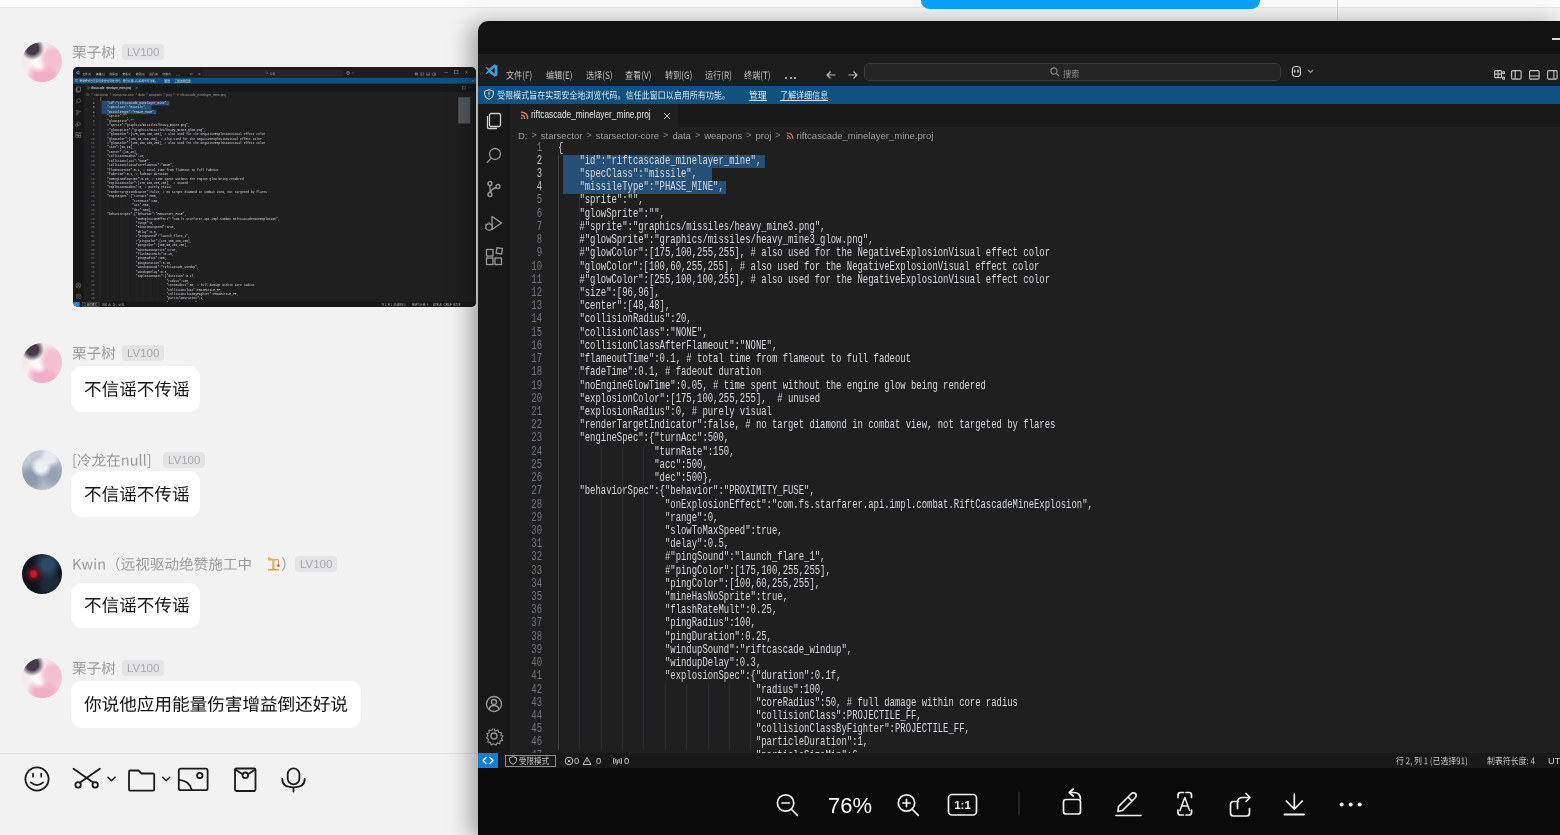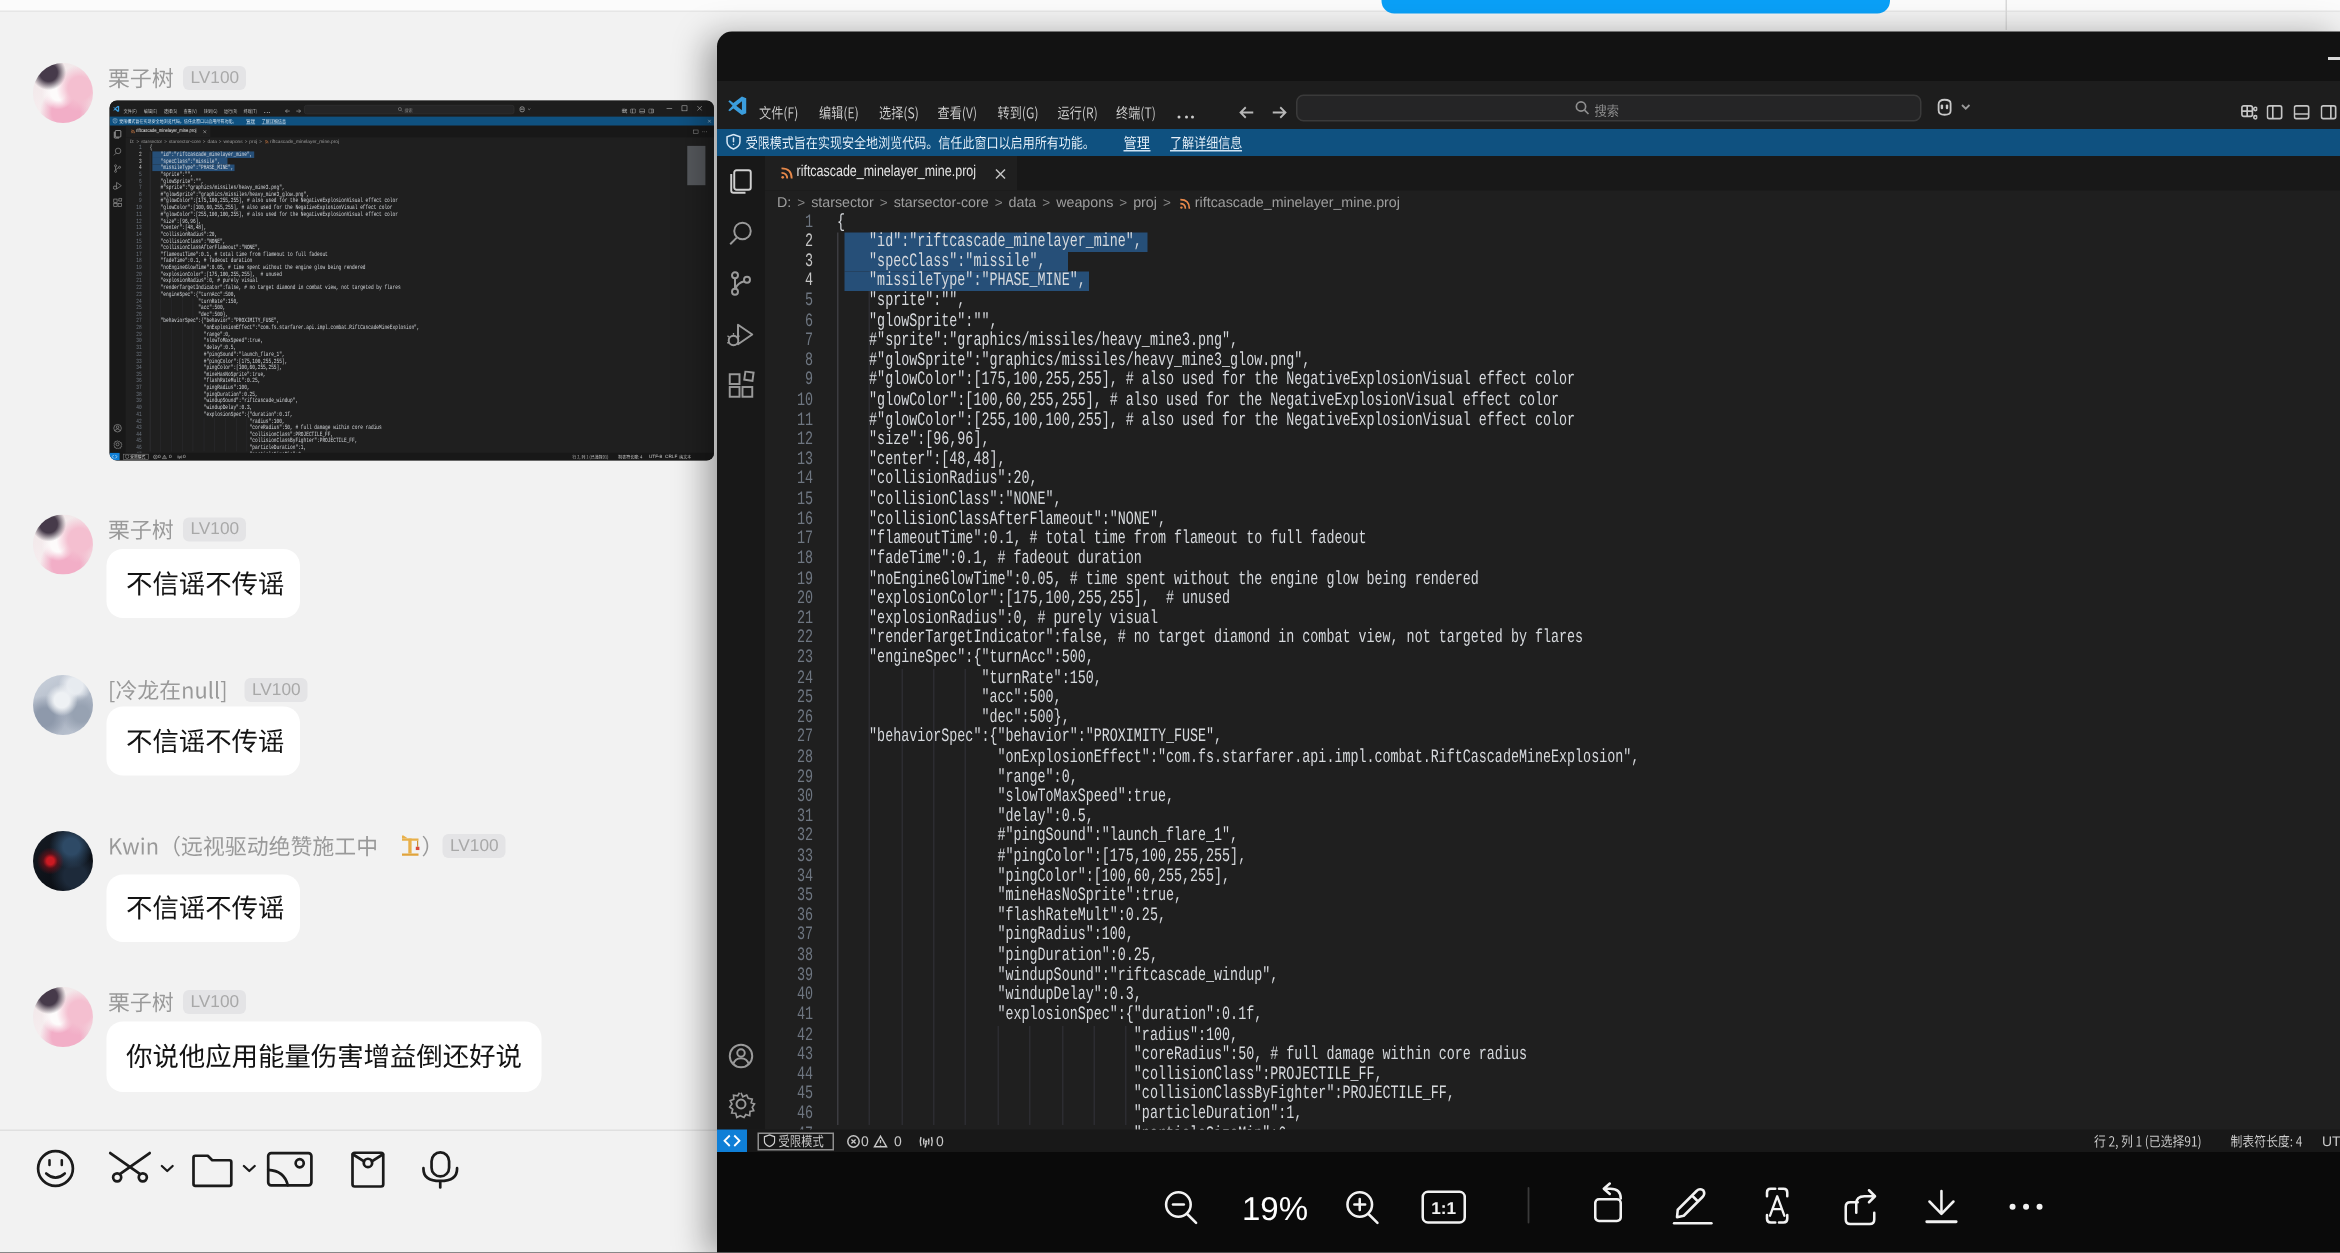--- a/index.html
+++ b/index.html
@@ -675,21 +675,21 @@
         <svg width="71.7" height="12.1" viewBox="0 -9.3 71.7 12.1" style="position:absolute;overflow:visible;left:918.0px;top:700.5px;">
           <path d="M3.4 -7.3H7.3V-6.6H3.4ZM5.8 -4.5H6.4V-0.1Q6.4 0.2 6.3 0.3Q6.2 0.5 6.0 0.6Q5.8 0.7 5.4 0.7Q5.1 0.7 4.5 0.7Q4.5 0.6 4.4 0.4Q4.4 0.2 4.3 0.0Q4.6 0.0 4.8 0.0Q5.1 0.1 5.3 0.1Q5.5 0.0 5.5 0.0Q5.7 0.0 5.7 -0.0Q5.8 -0.0 5.8 -0.2ZM3.1 -4.7H7.5V-4.0H3.1ZM1.5 -4.0 2.0 -4.6 2.1 -4.5V0.8H1.5ZM2.4 -5.8 3.0 -5.6Q2.7 -5.0 2.3 -4.4Q1.9 -3.8 1.5 -3.3Q1.0 -2.8 0.6 -2.4Q0.6 -2.5 0.5 -2.6Q0.4 -2.7 0.3 -2.8Q0.3 -2.9 0.2 -3.0Q0.6 -3.3 1.0 -3.8Q1.4 -4.3 1.8 -4.8Q2.2 -5.3 2.4 -5.8ZM2.1 -7.8 2.7 -7.5Q2.4 -7.1 2.1 -6.7Q1.7 -6.3 1.4 -5.9Q1.0 -5.5 0.6 -5.2Q0.6 -5.3 0.5 -5.4Q0.5 -5.5 0.4 -5.6Q0.3 -5.7 0.3 -5.8Q0.6 -6.1 1.0 -6.4Q1.3 -6.7 1.6 -7.1Q1.9 -7.5 2.1 -7.8Z M10.0 0.0V-0.5Q10.9 -1.4 11.5 -2.2Q12.1 -3.0 12.4 -3.7Q12.7 -4.3 12.7 -4.9Q12.7 -5.3 12.6 -5.6Q12.5 -5.9 12.2 -6.1Q12.0 -6.2 11.6 -6.2Q11.3 -6.2 11.0 -6.0Q10.6 -5.8 10.4 -5.5L10.0 -5.9Q10.3 -6.4 10.7 -6.7Q11.1 -6.9 11.7 -6.9Q12.2 -6.9 12.6 -6.7Q13.0 -6.4 13.2 -6.0Q13.4 -5.5 13.4 -4.9Q13.4 -4.3 13.1 -3.6Q12.8 -2.9 12.3 -2.1Q11.8 -1.4 11.1 -0.7Q11.3 -0.7 11.6 -0.7Q11.8 -0.7 12.1 -0.7H13.7V0.0Z M14.7 1.8 14.5 1.3Q14.9 1.1 15.1 0.7Q15.3 0.4 15.3 -0.0L15.2 -0.8L15.5 -0.2Q15.5 -0.1 15.4 -0.0Q15.3 0.0 15.2 0.0Q15.0 0.0 14.8 -0.1Q14.7 -0.3 14.7 -0.6Q14.7 -0.9 14.8 -1.0Q15.0 -1.2 15.2 -1.2Q15.5 -1.2 15.6 -0.9Q15.8 -0.6 15.8 -0.2Q15.8 0.5 15.5 1.0Q15.2 1.5 14.7 1.8Z M18.5 -7.3H22.5V-6.6H18.5ZM19.9 -7.0 20.5 -6.9Q20.3 -6.1 20.1 -5.3Q19.8 -4.5 19.6 -3.8Q19.3 -3.1 18.9 -2.6Q18.9 -2.6 18.8 -2.7Q18.7 -2.8 18.6 -2.9Q18.5 -3.0 18.5 -3.0Q18.8 -3.5 19.1 -4.1Q19.3 -4.8 19.5 -5.5Q19.7 -6.3 19.9 -7.0ZM19.8 -5.2H21.8V-4.6H19.7ZM21.7 -5.2H21.8L21.9 -5.3L22.3 -5.1Q22.1 -3.5 21.7 -2.4Q21.2 -1.2 20.5 -0.4Q19.9 0.4 19.0 0.8Q19.0 0.7 18.9 0.6Q18.9 0.5 18.8 0.4Q18.7 0.3 18.7 0.2Q19.4 -0.1 20.1 -0.9Q20.7 -1.6 21.1 -2.6Q21.6 -3.7 21.7 -5.1ZM19.5 -2.8 19.8 -3.3Q20.0 -3.2 20.3 -2.9Q20.5 -2.7 20.8 -2.5Q21.0 -2.3 21.1 -2.1L20.8 -1.5Q20.6 -1.7 20.4 -1.9Q20.2 -2.2 19.9 -2.4Q19.7 -2.6 19.5 -2.8ZM23.1 -6.7H23.7V-1.5H23.1ZM24.7 -7.8H25.3V-0.2Q25.3 0.2 25.3 0.3Q25.2 0.5 25.0 0.6Q24.8 0.7 24.5 0.7Q24.2 0.7 23.8 0.7Q23.8 0.6 23.7 0.4Q23.7 0.2 23.6 0.0Q23.9 0.0 24.2 0.0Q24.5 0.0 24.6 0.0Q24.7 0.0 24.7 -0.0Q24.7 -0.0 24.7 -0.2Z M28.4 0.0V-0.7H29.7V-5.8H28.7V-6.3Q29.1 -6.4 29.3 -6.5Q29.6 -6.7 29.9 -6.8H30.4V-0.7H31.6V0.0Z M35.8 1.8Q35.2 0.8 34.9 -0.4Q34.6 -1.5 34.6 -2.9Q34.6 -4.3 34.9 -5.4Q35.2 -6.6 35.8 -7.6L36.2 -7.4Q35.7 -6.4 35.4 -5.2Q35.2 -4.1 35.2 -2.9Q35.2 -1.7 35.4 -0.6Q35.7 0.6 36.2 1.6Z M37.7 -5.6H38.3V-0.9Q38.3 -0.6 38.4 -0.5Q38.5 -0.3 38.7 -0.3Q38.9 -0.2 39.3 -0.2Q39.5 -0.2 39.8 -0.2Q40.0 -0.2 40.4 -0.2Q40.8 -0.2 41.2 -0.2Q41.6 -0.2 41.9 -0.2Q42.2 -0.2 42.4 -0.2Q42.7 -0.2 42.9 -0.3Q43.1 -0.4 43.2 -0.6Q43.3 -0.8 43.4 -1.1Q43.4 -1.5 43.5 -2.0Q43.5 -2.0 43.6 -1.9Q43.8 -1.9 43.9 -1.8Q44.0 -1.8 44.1 -1.7Q44.0 -1.1 43.9 -0.7Q43.8 -0.2 43.6 0.0Q43.5 0.3 43.1 0.4Q42.8 0.5 42.3 0.5Q42.3 0.5 42.0 0.5Q41.8 0.5 41.5 0.5Q41.2 0.5 40.9 0.5Q40.5 0.5 40.2 0.5Q39.9 0.5 39.7 0.5Q39.5 0.5 39.4 0.5Q38.7 0.5 38.4 0.4Q38.0 0.2 37.8 -0.1Q37.7 -0.4 37.7 -0.9ZM38.0 -4.1H42.7V-3.4H38.0ZM37.3 -7.2H43.1V-2.9H42.4V-6.5H37.3Z M47.0 -4.6H52.0V-3.9H47.0ZM47.9 -6.5H51.6V-5.9H47.9ZM49.2 -7.8H49.8V-4.3H49.2ZM48.0 -7.5 48.5 -7.4Q48.4 -6.7 48.1 -6.1Q47.8 -5.4 47.5 -5.0Q47.5 -5.0 47.4 -5.1Q47.3 -5.2 47.2 -5.2Q47.1 -5.3 47.0 -5.3Q47.3 -5.7 47.6 -6.3Q47.8 -6.9 48.0 -7.5ZM49.8 -4.2H50.4V-1.8Q50.4 -1.6 50.4 -1.6Q50.5 -1.5 50.6 -1.5Q50.6 -1.5 50.7 -1.5Q50.8 -1.5 50.9 -1.5Q51.0 -1.5 51.1 -1.5Q51.2 -1.5 51.2 -1.5Q51.3 -1.5 51.4 -1.6Q51.4 -1.7 51.5 -1.9Q51.5 -2.1 51.5 -2.6Q51.6 -2.6 51.6 -2.5Q51.7 -2.4 51.8 -2.4Q51.9 -2.4 52.0 -2.3Q52.0 -1.7 51.9 -1.4Q51.9 -1.1 51.7 -1.0Q51.6 -0.9 51.3 -0.9Q51.3 -0.9 51.2 -0.9Q51.1 -0.9 50.9 -0.9Q50.8 -0.9 50.7 -0.9Q50.6 -0.9 50.5 -0.9Q50.2 -0.9 50.1 -0.9Q49.9 -1.0 49.9 -1.2Q49.8 -1.4 49.8 -1.8ZM48.4 -4.2H49.0Q49.0 -3.6 48.9 -3.1Q48.8 -2.6 48.6 -2.1Q48.3 -1.7 48.0 -1.4Q47.7 -1.0 47.1 -0.8Q47.1 -0.9 47.0 -1.0Q47.0 -1.1 46.9 -1.2Q46.8 -1.3 46.8 -1.3Q47.2 -1.5 47.5 -1.8Q47.9 -2.1 48.0 -2.5Q48.2 -2.8 48.3 -3.3Q48.4 -3.7 48.4 -4.2ZM44.9 -7.1 45.4 -7.5Q45.6 -7.3 45.9 -7.0Q46.1 -6.8 46.3 -6.5Q46.5 -6.2 46.6 -6.0L46.1 -5.6Q46.0 -5.8 45.8 -6.1Q45.6 -6.3 45.4 -6.6Q45.2 -6.9 44.9 -7.1ZM46.4 -4.2V-0.7H45.9V-3.6H44.9V-4.2ZM46.4 -0.9Q46.6 -0.9 46.7 -0.8Q46.9 -0.6 47.2 -0.4Q47.6 -0.2 48.1 -0.1Q48.6 -0.0 49.2 -0.0Q49.6 -0.0 50.2 -0.1Q50.7 -0.1 51.2 -0.1Q51.7 -0.1 52.1 -0.2Q52.0 -0.1 52.0 0.0Q52.0 0.2 51.9 0.3Q51.9 0.4 51.9 0.5Q51.7 0.6 51.3 0.6Q51.0 0.6 50.6 0.6Q50.2 0.6 49.8 0.6Q49.5 0.6 49.2 0.6Q48.5 0.6 48.0 0.5Q47.5 0.4 47.1 0.2Q46.9 0.0 46.7 -0.2Q46.5 -0.3 46.4 -0.3Q46.2 -0.3 46.0 -0.2Q45.8 -0.0 45.6 0.2Q45.4 0.5 45.2 0.7L44.8 0.1Q45.1 -0.2 45.4 -0.4Q45.6 -0.7 45.9 -0.8Q46.2 -0.9 46.4 -0.9Z M52.6 -2.9Q53.1 -3.1 53.8 -3.3Q54.5 -3.6 55.2 -3.8L55.2 -3.2Q54.6 -2.9 54.0 -2.7Q53.3 -2.4 52.8 -2.3ZM52.7 -5.9H55.3V-5.3H52.7ZM53.7 -7.8H54.3V-0.1Q54.3 0.2 54.3 0.3Q54.2 0.5 54.1 0.6Q53.9 0.7 53.7 0.7Q53.4 0.7 53.0 0.7Q53.0 0.6 53.0 0.4Q52.9 0.2 52.9 0.0Q53.1 0.1 53.3 0.1Q53.5 0.1 53.6 0.1Q53.7 0.0 53.7 -0.1ZM55.5 -7.3H59.1V-6.7H55.5ZM59.0 -7.3H59.1L59.2 -7.3L59.5 -7.1Q59.2 -6.4 58.8 -5.9Q58.4 -5.3 57.8 -4.9Q57.3 -4.4 56.7 -4.1Q56.1 -3.7 55.5 -3.5Q55.4 -3.7 55.3 -3.8Q55.2 -4.0 55.1 -4.1Q55.7 -4.3 56.3 -4.6Q56.9 -4.9 57.4 -5.2Q57.9 -5.6 58.3 -6.1Q58.7 -6.6 59.0 -7.2ZM56.4 -7.0Q56.7 -6.3 57.3 -5.7Q57.8 -5.1 58.5 -4.7Q59.2 -4.3 60.0 -4.1Q60.0 -4.0 59.9 -3.9Q59.8 -3.8 59.8 -3.7Q59.7 -3.6 59.7 -3.5Q58.9 -3.8 58.1 -4.2Q57.4 -4.7 56.8 -5.4Q56.3 -6.0 55.9 -6.8ZM55.6 -3.0H59.3V-2.4H55.6ZM55.2 -1.4H59.9V-0.8H55.2ZM57.2 -3.8H57.8V0.8H57.2Z M62.1 0.1Q61.6 0.1 61.3 -0.1Q60.9 -0.3 60.7 -0.6L61.1 -1.1Q61.3 -0.9 61.6 -0.7Q61.8 -0.6 62.1 -0.6Q62.4 -0.6 62.6 -0.7Q62.9 -0.9 63.1 -1.3Q63.3 -1.6 63.4 -2.2Q63.5 -2.8 63.5 -3.7Q63.5 -4.5 63.4 -5.1Q63.2 -5.7 63.0 -6.0Q62.7 -6.3 62.3 -6.3Q62.0 -6.3 61.8 -6.1Q61.5 -5.9 61.4 -5.5Q61.3 -5.2 61.3 -4.7Q61.3 -4.3 61.4 -3.9Q61.5 -3.6 61.7 -3.4Q62.0 -3.2 62.3 -3.2Q62.6 -3.2 62.9 -3.4Q63.2 -3.7 63.5 -4.2L63.6 -3.5Q63.4 -3.2 63.2 -3.0Q62.9 -2.8 62.7 -2.7Q62.4 -2.6 62.2 -2.6Q61.7 -2.6 61.4 -2.8Q61.0 -3.1 60.8 -3.5Q60.6 -4.0 60.6 -4.7Q60.6 -5.4 60.8 -5.9Q61.1 -6.4 61.4 -6.7Q61.8 -6.9 62.3 -6.9Q62.7 -6.9 63.0 -6.7Q63.4 -6.5 63.7 -6.1Q63.9 -5.7 64.1 -5.1Q64.2 -4.5 64.2 -3.7Q64.2 -2.7 64.0 -1.9Q63.9 -1.2 63.6 -0.8Q63.3 -0.3 62.9 -0.1Q62.5 0.1 62.1 0.1Z M65.3 0.0V-0.7H66.6V-5.8H65.6V-6.3Q66.0 -6.4 66.3 -6.5Q66.6 -6.7 66.8 -6.8H67.4V-0.7H68.5V0.0Z M69.8 1.8 69.4 1.6Q69.9 0.6 70.1 -0.6Q70.4 -1.7 70.4 -2.9Q70.4 -4.1 70.1 -5.2Q69.9 -6.4 69.4 -7.4L69.8 -7.6Q70.4 -6.6 70.7 -5.4Q71.0 -4.3 71.0 -2.9Q71.0 -1.5 70.7 -0.4Q70.4 0.8 69.8 1.8Z" fill="#cccccc"></path>
         </svg>
         <svg width="47.9" height="12.1" viewBox="0 -9.3 47.9 12.1" style="position:absolute;overflow:visible;left:1009.0px;top:700.5px;">
           <path d="M5.3 -7.0H5.9V-1.8H5.3ZM6.8 -7.7H7.3V-0.2Q7.3 0.1 7.3 0.3Q7.2 0.5 7.0 0.6Q6.8 0.7 6.5 0.7Q6.2 0.7 5.7 0.7Q5.7 0.6 5.7 0.3Q5.6 0.1 5.5 -0.0Q5.9 -0.0 6.2 -0.0Q6.5 -0.0 6.6 -0.0Q6.7 -0.0 6.7 -0.1Q6.8 -0.1 6.8 -0.2ZM2.3 -7.8H2.9V0.7H2.3ZM4.0 -3.3H4.5V-0.7Q4.5 -0.5 4.5 -0.3Q4.4 -0.2 4.3 -0.1Q4.1 -0.0 3.9 -0.0Q3.7 0.0 3.3 0.0Q3.3 -0.1 3.3 -0.3Q3.2 -0.5 3.2 -0.6Q3.4 -0.6 3.6 -0.6Q3.8 -0.6 3.8 -0.6Q4.0 -0.6 4.0 -0.7ZM0.7 -3.3H4.2V-2.6H1.3V-0.0H0.7ZM0.4 -4.9H4.8V-4.2H0.4ZM1.1 -6.5H4.5V-5.8H1.0ZM1.1 -7.6 1.7 -7.5Q1.5 -6.7 1.3 -6.0Q1.1 -5.3 0.9 -4.9Q0.8 -4.9 0.7 -5.0Q0.6 -5.0 0.5 -5.1Q0.4 -5.1 0.3 -5.1Q0.6 -5.6 0.8 -6.3Q1.0 -6.9 1.1 -7.6Z M8.7 -7.0H15.0V-6.4H8.7ZM9.1 -5.6H14.7V-5.0H9.1ZM8.4 -4.2H15.3V-3.6H8.4ZM11.5 -7.8H12.1V-3.7H11.5ZM11.4 -4.0 11.9 -3.7Q11.6 -3.3 11.2 -2.9Q10.8 -2.6 10.4 -2.2Q10.0 -1.9 9.5 -1.6Q9.0 -1.3 8.6 -1.1Q8.5 -1.2 8.5 -1.3Q8.4 -1.4 8.3 -1.5Q8.3 -1.6 8.2 -1.7Q8.6 -1.9 9.1 -2.1Q9.5 -2.4 10.0 -2.7Q10.4 -3.0 10.8 -3.3Q11.2 -3.7 11.4 -4.0ZM12.3 -3.9Q12.6 -3.0 13.0 -2.2Q13.5 -1.5 14.1 -1.0Q14.7 -0.4 15.5 -0.2Q15.5 -0.1 15.4 0.0Q15.3 0.1 15.3 0.2Q15.2 0.3 15.2 0.4Q14.3 0.1 13.7 -0.5Q13.0 -1.1 12.5 -1.9Q12.1 -2.7 11.8 -3.7ZM14.6 -3.2 15.1 -2.8Q14.7 -2.4 14.2 -2.0Q13.7 -1.6 13.3 -1.4L12.9 -1.7Q13.2 -1.9 13.5 -2.2Q13.8 -2.4 14.1 -2.7Q14.4 -3.0 14.6 -3.2ZM9.9 0.7 9.8 0.1 10.1 -0.1 12.5 -1.0Q12.5 -0.8 12.5 -0.6Q12.6 -0.5 12.6 -0.4Q11.8 -0.0 11.3 0.2Q10.8 0.3 10.5 0.5Q10.2 0.6 10.1 0.6Q10.0 0.7 9.9 0.7ZM9.9 0.7Q9.9 0.7 9.8 0.5Q9.8 0.4 9.7 0.3Q9.7 0.2 9.6 0.1Q9.7 0.0 9.8 -0.1Q9.9 -0.2 9.9 -0.5V-2.5H10.6V0.1Q10.6 0.1 10.5 0.1Q10.4 0.2 10.3 0.2Q10.2 0.3 10.1 0.4Q10.0 0.5 10.0 0.6Q9.9 0.7 9.9 0.7Z M18.5 -4.0H23.3V-3.4H18.5ZM17.9 -5.1 18.4 -4.9Q18.2 -4.3 17.9 -3.8Q17.6 -3.2 17.2 -2.7Q16.9 -2.2 16.5 -1.9Q16.5 -1.9 16.4 -2.0Q16.4 -2.1 16.3 -2.3Q16.2 -2.4 16.1 -2.4Q16.5 -2.8 16.8 -3.2Q17.1 -3.6 17.4 -4.1Q17.7 -4.6 17.9 -5.1ZM21.6 -5.0H22.2V-0.1Q22.2 0.2 22.1 0.4Q22.0 0.5 21.8 0.6Q21.6 0.7 21.3 0.7Q20.9 0.7 20.4 0.7Q20.4 0.6 20.3 0.4Q20.2 0.2 20.2 0.0Q20.5 0.1 20.7 0.1Q21.0 0.1 21.1 0.1Q21.3 0.1 21.4 0.1Q21.5 0.0 21.6 0.0Q21.6 -0.0 21.6 -0.1ZM17.1 -6.9H19.6V-6.3H17.1ZM20.2 -6.9H23.2V-6.3H20.2ZM17.2 -7.8 17.8 -7.7Q17.7 -7.2 17.5 -6.7Q17.3 -6.2 17.1 -5.8Q16.8 -5.3 16.6 -5.0Q16.5 -5.0 16.5 -5.1Q16.4 -5.2 16.3 -5.3Q16.2 -5.3 16.1 -5.4Q16.5 -5.8 16.8 -6.5Q17.1 -7.1 17.2 -7.8ZM20.4 -7.8 20.9 -7.7Q20.7 -6.9 20.4 -6.2Q20.1 -5.5 19.7 -5.0Q19.6 -5.1 19.5 -5.2Q19.4 -5.3 19.3 -5.3Q19.2 -5.4 19.2 -5.4Q19.6 -5.9 19.9 -6.5Q20.2 -7.1 20.4 -7.8ZM17.7 -6.5 18.2 -6.6Q18.3 -6.3 18.5 -5.9Q18.7 -5.5 18.8 -5.3L18.2 -5.1Q18.1 -5.3 18.0 -5.7Q17.8 -6.1 17.7 -6.5ZM20.9 -6.5 21.4 -6.7Q21.6 -6.4 21.8 -6.0Q22.0 -5.7 22.1 -5.4L21.6 -5.2Q21.5 -5.4 21.3 -5.8Q21.1 -6.2 20.9 -6.5ZM18.9 -2.6 19.4 -2.9Q19.6 -2.6 19.8 -2.3Q20.0 -1.9 20.1 -1.6Q20.3 -1.3 20.4 -1.1L19.9 -0.7Q19.8 -0.9 19.7 -1.3Q19.5 -1.6 19.3 -1.9Q19.1 -2.3 18.9 -2.6ZM17.3 -3.6 17.9 -4.2 17.9 -4.2V0.7H17.3Z M25.6 0.7Q25.6 0.6 25.5 0.5Q25.5 0.4 25.5 0.3Q25.4 0.1 25.4 0.1Q25.5 0.0 25.6 -0.1Q25.7 -0.2 25.7 -0.5V-7.8H26.3V0.1Q26.3 0.1 26.2 0.1Q26.1 0.1 26.0 0.2Q25.9 0.3 25.8 0.4Q25.7 0.4 25.7 0.5Q25.6 0.6 25.6 0.7ZM25.6 0.7 25.6 0.1 25.9 -0.2 28.2 -0.9Q28.2 -0.8 28.2 -0.6Q28.2 -0.4 28.3 -0.3Q27.4 0.0 26.9 0.2Q26.5 0.3 26.2 0.4Q25.9 0.5 25.8 0.6Q25.7 0.6 25.6 0.7ZM24.2 -4.2H31.2V-3.5H24.2ZM28.0 -3.9Q28.3 -3.0 28.8 -2.2Q29.2 -1.5 29.9 -1.0Q30.5 -0.5 31.4 -0.2Q31.3 -0.1 31.2 0.0Q31.1 0.1 31.1 0.2Q31.0 0.4 30.9 0.5Q30.1 0.1 29.4 -0.4Q28.8 -1.0 28.3 -1.9Q27.8 -2.7 27.5 -3.7ZM29.8 -7.6 30.4 -7.3Q30.0 -6.8 29.5 -6.3Q29.0 -5.8 28.4 -5.4Q27.9 -5.0 27.3 -4.7Q27.3 -4.7 27.2 -4.8Q27.1 -4.9 27.0 -5.0Q26.9 -5.2 26.8 -5.2Q27.4 -5.5 27.9 -5.9Q28.5 -6.2 29.0 -6.7Q29.5 -7.1 29.8 -7.6Z M33.4 -5.2H39.0V-4.6H33.4ZM33.5 -2.5H38.0V-1.9H33.5ZM34.7 -6.0H35.2V-3.6H37.2V-6.0H37.7V-3.1H34.7ZM37.9 -2.5H38.0L38.1 -2.5L38.5 -2.3Q38.1 -1.5 37.6 -1.0Q37.1 -0.5 36.4 -0.2Q35.7 0.2 35.0 0.4Q34.2 0.6 33.4 0.7Q33.4 0.6 33.3 0.4Q33.2 0.2 33.1 0.1Q33.9 0.0 34.6 -0.2Q35.4 -0.3 36.0 -0.6Q36.6 -0.9 37.1 -1.3Q37.6 -1.8 37.9 -2.4ZM34.8 -2.0Q35.2 -1.4 35.8 -0.9Q36.5 -0.5 37.4 -0.2Q38.2 0.0 39.2 0.1Q39.2 0.2 39.1 0.3Q39.0 0.4 39.0 0.5Q38.9 0.7 38.9 0.7Q37.9 0.6 37.0 0.3Q36.1 -0.0 35.4 -0.5Q34.7 -1.0 34.3 -1.8ZM32.9 -6.9H39.1V-6.2H32.9ZM32.6 -6.9H33.2V-4.4Q33.2 -3.8 33.2 -3.1Q33.2 -2.5 33.1 -1.8Q33.0 -1.1 32.8 -0.5Q32.7 0.2 32.4 0.7Q32.4 0.7 32.3 0.6Q32.2 0.6 32.1 0.5Q32.0 0.4 31.9 0.4Q32.2 -0.1 32.3 -0.7Q32.4 -1.3 32.5 -2.0Q32.6 -2.6 32.6 -3.2Q32.6 -3.8 32.6 -4.4ZM35.4 -7.7 36.0 -7.9Q36.1 -7.6 36.2 -7.2Q36.4 -6.9 36.4 -6.7L35.8 -6.5Q35.7 -6.7 35.6 -7.1Q35.5 -7.4 35.4 -7.7Z M40.6 -3.6Q40.4 -3.6 40.3 -3.8Q40.1 -4.0 40.1 -4.3Q40.1 -4.6 40.3 -4.7Q40.4 -4.9 40.6 -4.9Q40.8 -4.9 41.0 -4.7Q41.1 -4.6 41.1 -4.3Q41.1 -4.0 41.0 -3.8Q40.8 -3.6 40.6 -3.6ZM40.6 0.1Q40.4 0.1 40.3 -0.1Q40.1 -0.2 40.1 -0.5Q40.1 -0.8 40.3 -1.0Q40.4 -1.2 40.6 -1.2Q40.8 -1.2 41.0 -1.0Q41.1 -0.8 41.1 -0.5Q41.1 -0.2 41.0 -0.1Q40.8 0.1 40.6 0.1Z M46.2 0.0V-4.7Q46.2 -4.9 46.2 -5.3Q46.2 -5.6 46.2 -5.9H46.2Q46.1 -5.6 46.0 -5.4Q45.8 -5.1 45.7 -4.9L44.4 -2.6H47.6V-1.9H43.7V-2.4L46.1 -6.8H46.9V0.0Z" fill="#cccccc"></path>
         </svg>
         <div style="position:absolute;left:1070px;top:702.3px;font:9.3px 'Liberation Sans',sans-serif;color:#cccccc;">UTF-8</div>
       </div>
     </div>
     <div style="position:absolute;left:0;top:747px;width:1082px;height:67px;background:#0a0a0a;"></div>
-    <div style="position:absolute;left:350px;top:772px;width:42px;height:24px;font:22px 'Liberation Sans',sans-serif;color:#fff;">19%</div>
+    <div style="position:absolute;left:350px;top:772px;width:42px;height:24px;font:22px 'Liberation Sans',sans-serif;color:#fff;">76%</div>
     <svg width="600" height="50" viewBox="0 0 600 50" style="position:absolute;left:290px;top:759px;" fill="none" stroke="#f2f2f2" stroke-width="1.7" stroke-linecap="round" stroke-linejoin="round">
 <circle cx="17.6" cy="23" r="8.2"></circle>
       <path d="M23.6 29.5 L29.4 35.3"></path>
       <path d="M14 23 H21.2"></path>
 <circle cx="138.5" cy="23" r="8.2"></circle>
       <path d="M144.5 29.5 L150.3 35.3"></path>
       <path d="M134.9 23 H142.1 M138.5 19.4 V26.6"></path>
 <rect x="180.5" y="14.5" width="28" height="20.5" rx="3.5"></rect>
       <text x="194.5" y="29" font-family="Liberation Sans" font-size="11.5" font-weight="bold" fill="#f2f2f2" text-anchor="middle" stroke="none">1:1</text>
 <path d="M251 12 V35" stroke="#3a3a3a" stroke-width="1.2"></path>

